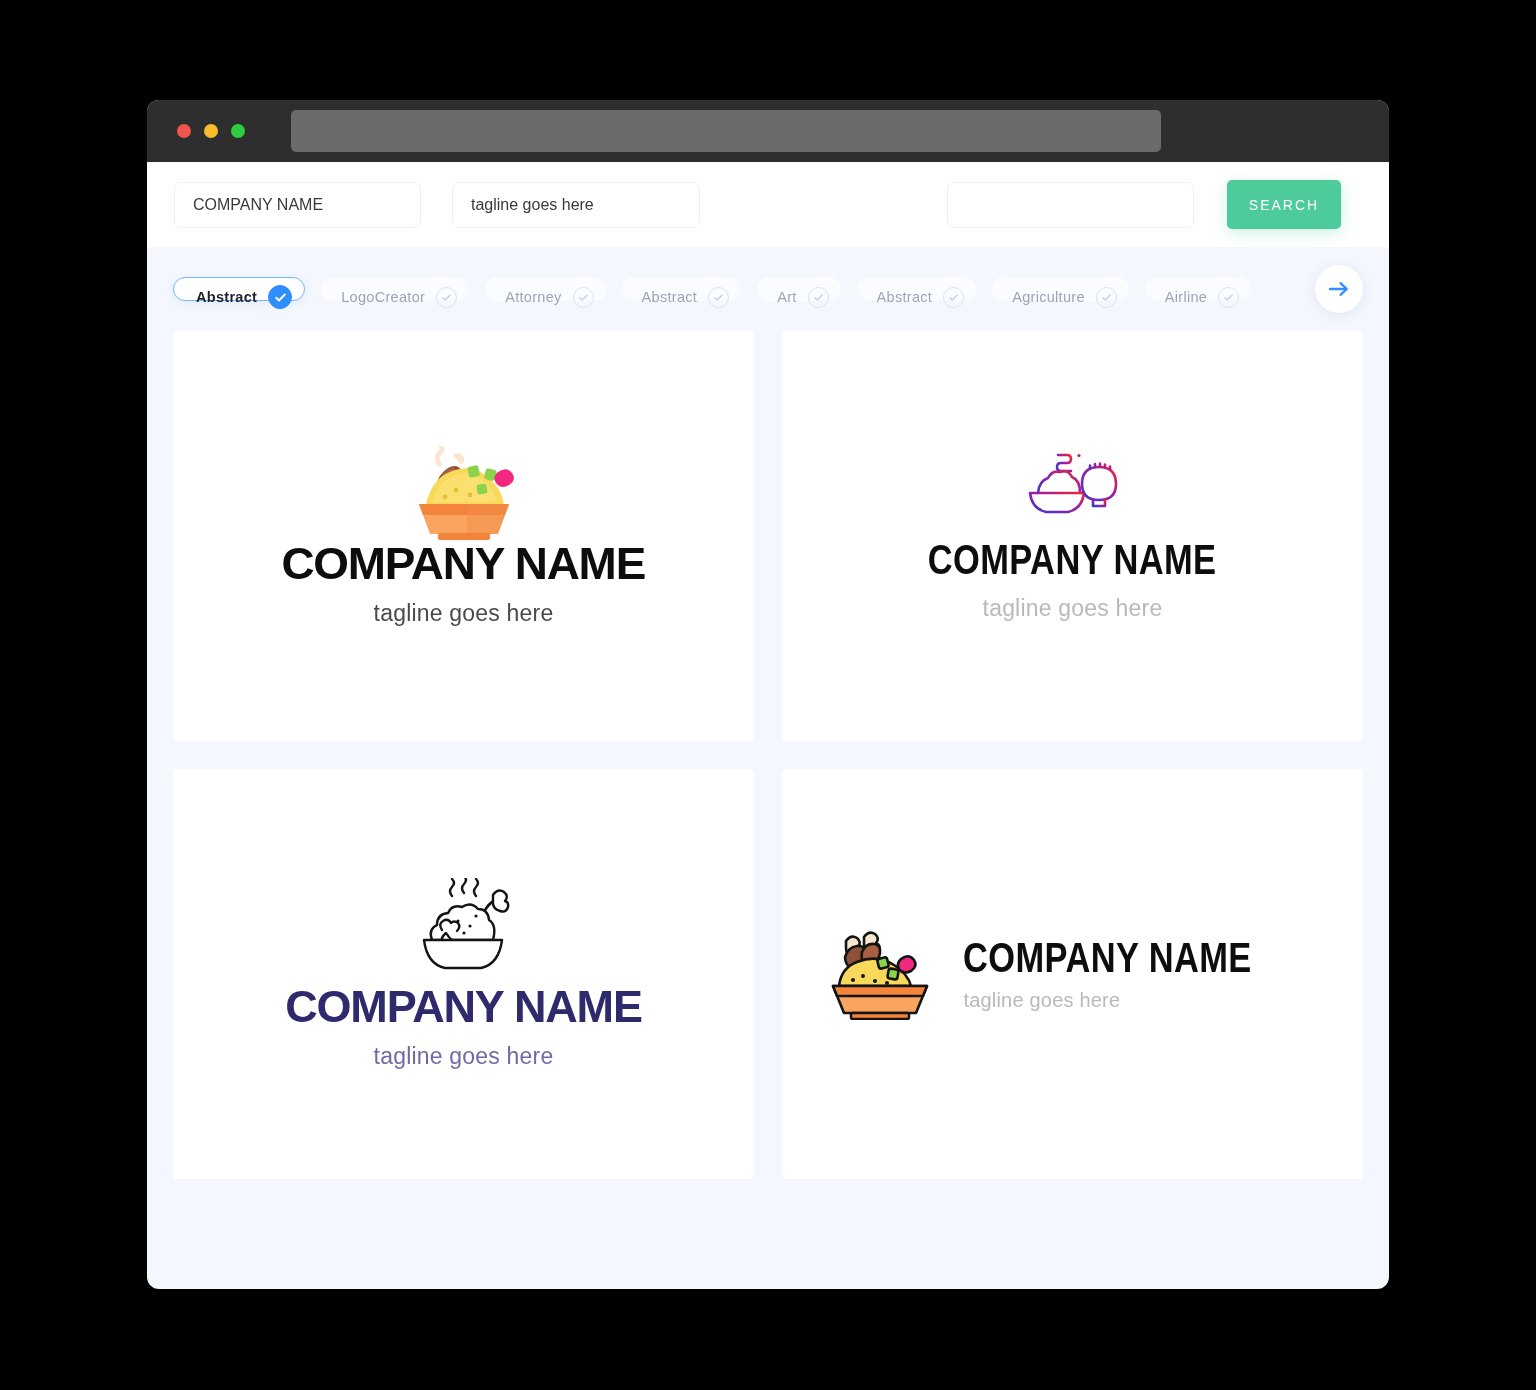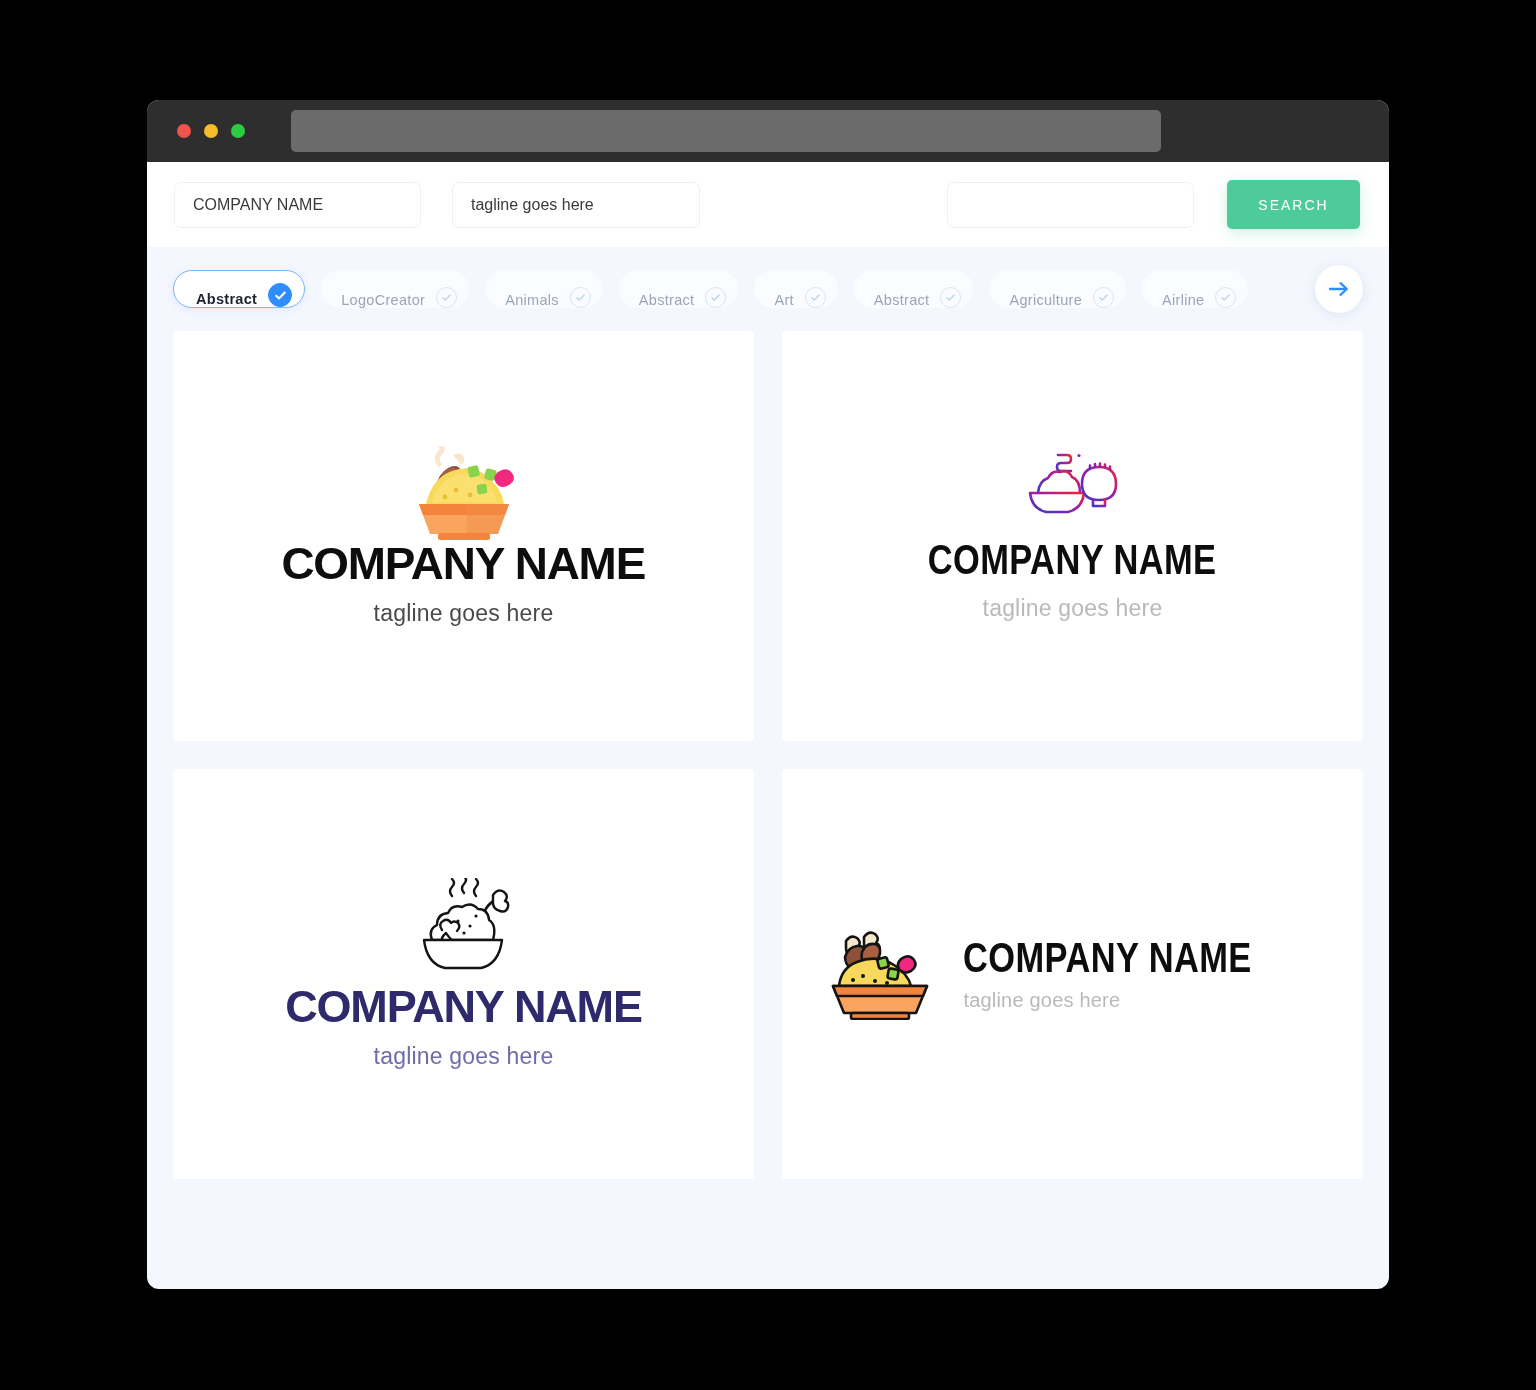--- a/index.html
+++ b/index.html
@@ -74,21 +74,21 @@
     font-size: 16px;
     color: #3a3a3a;
     font-family: "Liberation Sans", sans-serif;
     outline: none;
   }
   .field.company { width: 247px; }
   .field.tagline { width: 248px; margin-left: 31px; }
   .field.extra  { width: 247px; margin-left: 247px; }
   .search-btn {
     margin-left: 33px;
-    width: 133px; height: 49px;
+    width: 114px; height: 49px;
     background: #4ecb9a;
     color: #ffffff;
     border: none;
     border-radius: 5px;
     font-size: 14px;
     letter-spacing: 2px;
     font-family: "Liberation Sans", sans-serif;
     cursor: pointer;
     box-shadow: 0 4px 14px rgba(78,203,154,0.28);
   }
@@ -96,24 +96,24 @@
   
   .chips-row {
     flex: none;
     height: 84px;
     padding: 0 26px;
     display: flex; align-items: center;
     position: relative;
     overflow: hidden;
   }
   .chip {
-    height: 38px;
+    height: 24px;
     border-radius: 19px;
     background: #fafcff;
-    display: flex; align-items: flex-end;
+    display: flex; align-items: center;
     padding: 16px 12px 0 20px;
     margin-right: 16px;
     flex: none;
     cursor: pointer;
   }
   .chip-label {
     font-size: 14.5px;
     color: #9aa5b8;
     letter-spacing: 0.3px;
     white-space: nowrap;
@@ -248,21 +248,21 @@
     <div class="chip">
       <span class="chip-label">LogoCreator</span>
       <span class="chip-check">
         <svg viewBox="0 0 12 12" fill="none">
             <path d="M2 6.3 L4.6 8.8 L10 3.2" stroke-width="1.5" stroke-linecap="round" stroke-linejoin="round"></path>
           </svg>
       </span>
     </div>
 
     <div class="chip">
-      <span class="chip-label">Animals</span>
+      <span class="chip-label">Attorney</span>
       <span class="chip-check">
         <svg viewBox="0 0 12 12" fill="none">
             <path d="M2 6.3 L4.6 8.8 L10 3.2" stroke-width="1.5" stroke-linecap="round" stroke-linejoin="round"></path>
           </svg>
       </span>
     </div>
 
     <div class="chip">
       <span class="chip-label">Abstract</span>
       <span class="chip-check">

